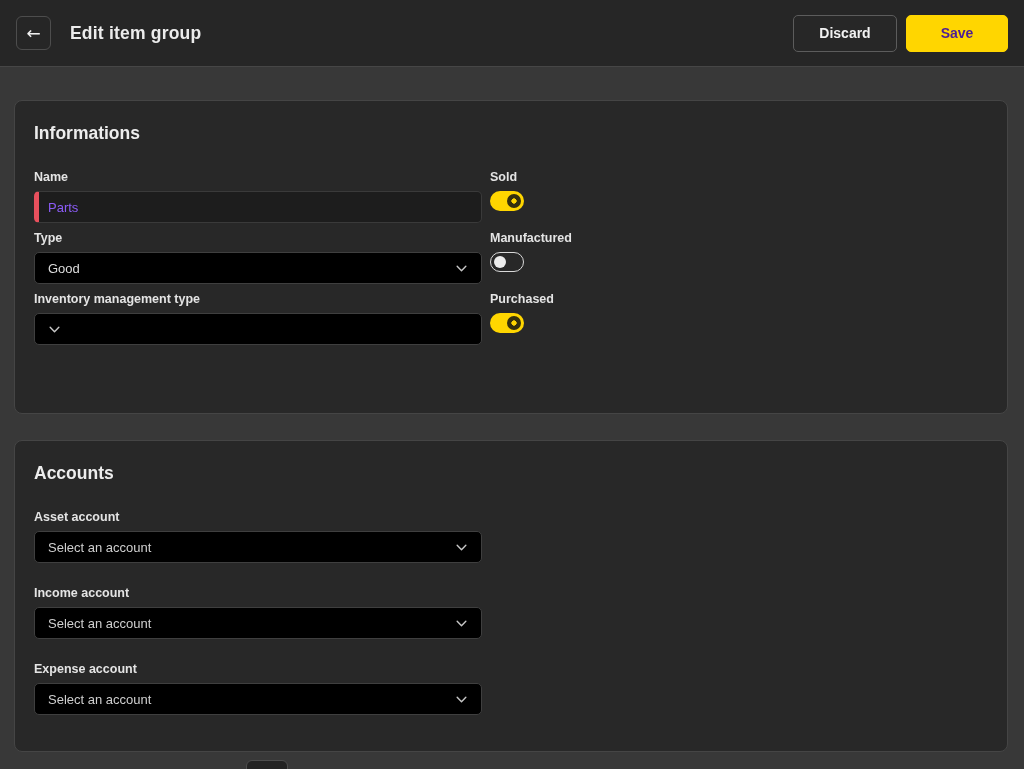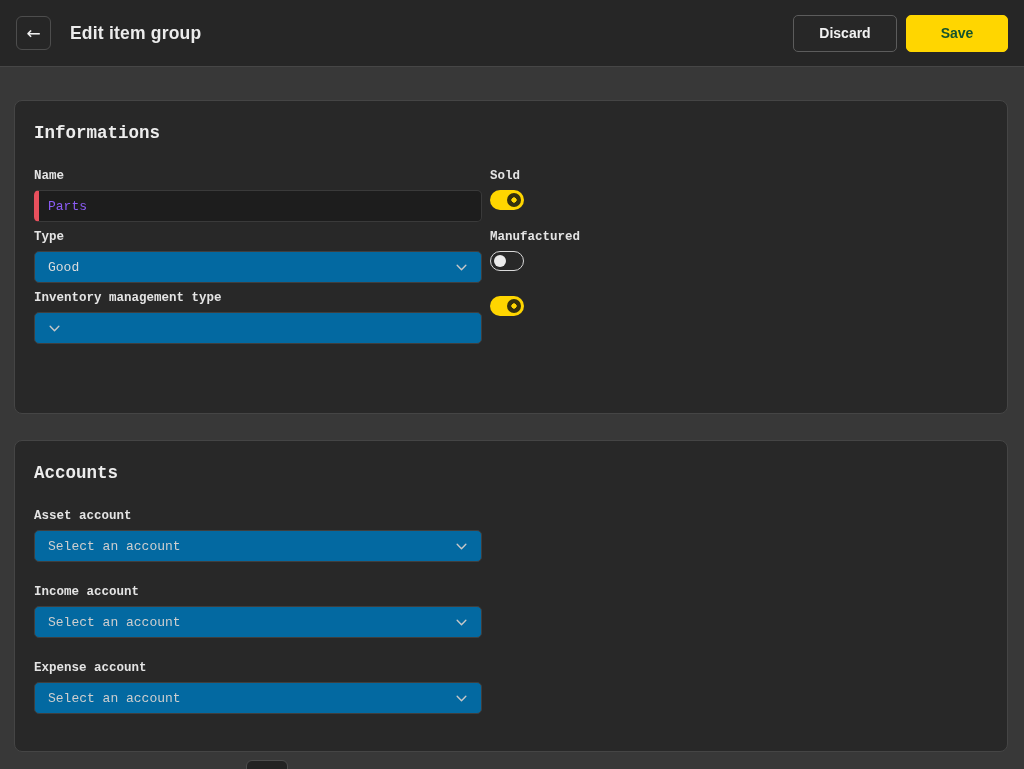--- a/index.html
+++ b/index.html
@@ -50,33 +50,32 @@
   .btn-secondary {
     width: 104px;
     background: #272727;
     border: 1px solid #5c5c5c;
     color: #f2f2f2;
   }
   .btn-primary {
     width: 102px;
     background: #ffd600;
     border: 1px solid #ffd600;
-    color: #14532d;
+    color: #4c1d95;
   }
   
   .content { position: relative; height: 702px; }
   .card {
     position: absolute;
     left: 14px;
     width: 994px;
     background: #282828;
     border: 1px solid #454545;
     border-radius: 8px;
     padding: 22px 19px 0 19px;
-    font-family: Liberation Mono, monospace;
   }
   .card-informations { top: 33px; height: 314px; }
   .card-accounts     { top: 373px; height: 312px; }
   .card-title {
     font-size: 17.5px;
     font-weight: 700;
     color: #ededed;
     margin-bottom: 26px;
   }
   .form-grid {
@@ -109,21 +108,21 @@
     border: none;
     outline: none;
     color: #8b5cf6;
     font-size: 13px;
     font-family: inherit;
     padding: 0 9px;
   }
   
   .select {
     width: 448px; height: 32px;
-    background: #0369a1;
+    background: #000000;
     border: 1px solid #3f3f3f;
     border-radius: 5px;
     display: flex; align-items: center;
     padding: 0 13px;
     cursor: pointer;
   }
   .select .select-value { flex: 1; font-size: 13px; color: #dcdcdc; }
   .select.placeholder .select-value { color: #cfcfcf; }
   .select .chev { display: flex; align-items: center; }
   
@@ -226,20 +225,21 @@
         <div class="select">
           <span class="chev">
             <svg width="13" height="13" viewBox="0 0 12 12">
                 <path d="M2 4l4 4 4-4" stroke="#c8c8c8" stroke-width="1.3" fill="none" stroke-linecap="round" stroke-linejoin="round"></path>
               </svg>
           </span>
         </div>
       </div>
 
       <div>
+        <label class="field-label">Purchased</label>
         <div class="toggle on">
           <div class="track">
             <div class="knob"></div>
           </div>
         </div>
       </div>
 
     </div>
   </section>
 

